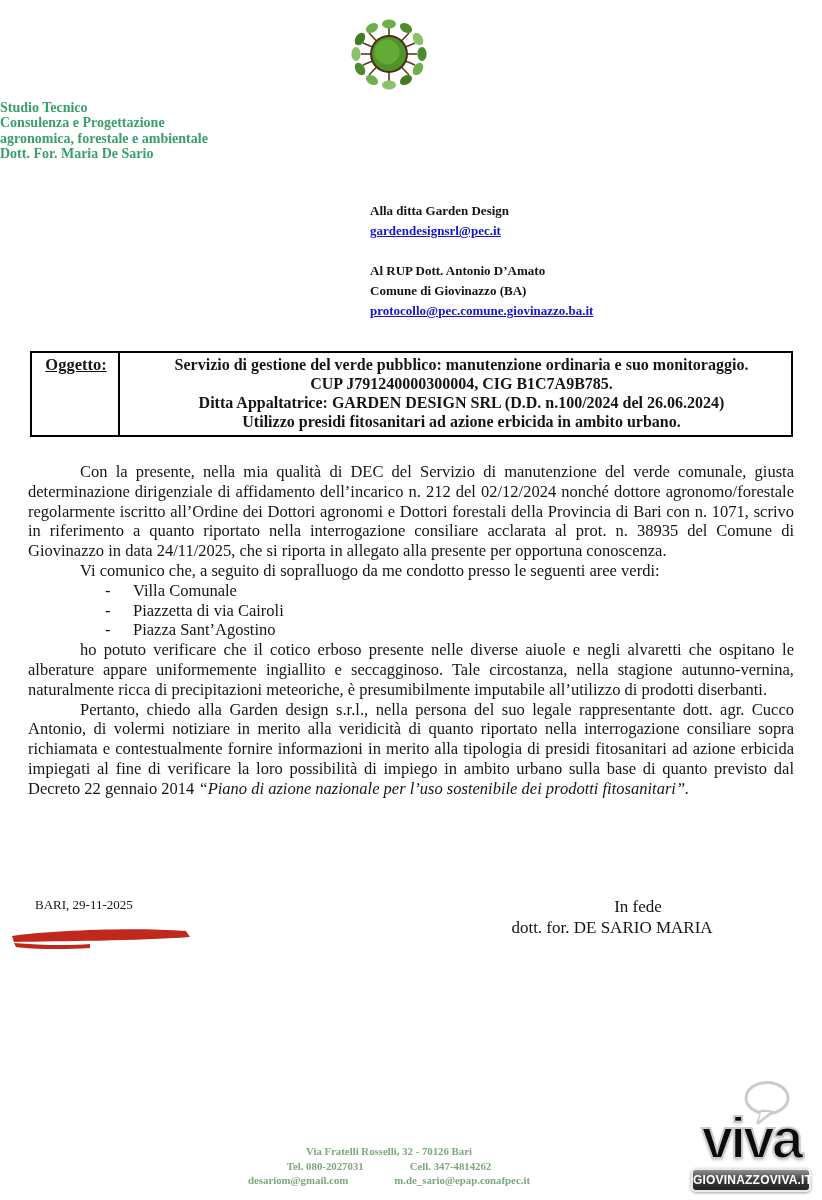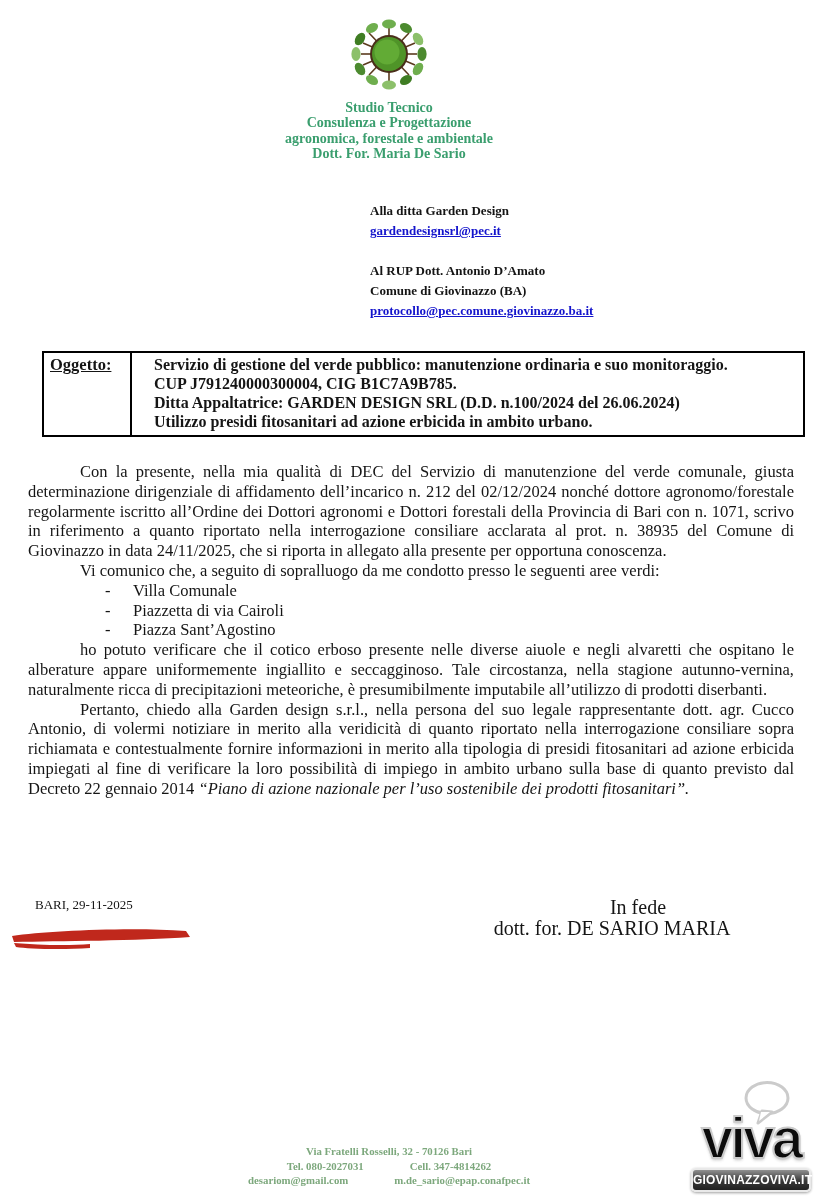--- a/index.html
+++ b/index.html
@@ -1,43 +1,43 @@
 <!DOCTYPE html>
 <html><head>
 <meta charset="utf-8">
 <style>
   html,body{margin:0;padding:0;background:#e8e8e8;}
   .page{
     position:relative;width:822px;height:1200px;margin:0 auto;background:#ffffff;
     font-family:"Liberation Serif", serif;color:#151515;overflow:hidden;
   }
   
-  .letterhead{position:absolute;top:18px;left:0;width:778px;text-align:center;}
+  .letterhead{position:absolute;top:18px;left:0;width:778px;text-align:left;}
   .logo-wrap{width:92px;margin:0 auto 4px auto;}
   .lh-line{color:#3a9e6e;font-weight:bold;font-size:14px;line-height:15.4px;}
   
   .recipients{position:absolute;top:201px;left:370px;font-weight:bold;font-size:13px;line-height:20px;}
   .recipients .gap{height:20px;}
   a.mail-link{color:#1414cc;text-decoration:underline;}
   
-  .subject-table{position:absolute;top:351px;left:42px;width:759px;border:2px solid #000;display:flex;}
+  .subject-table{position:absolute;top:351px;left:30px;width:759px;border:2px solid #000;display:flex;text-align:center;}
   .subject-label-cell{width:76px;border-right:2px solid #000;padding:2px 4px 4px 6px;flex:none;}
   .subject-label{font-weight:bold;font-size:16.5px;text-decoration:underline;}
   .subject-content{flex:1;padding:2px 10px 4px 22px;font-weight:bold;font-size:16px;line-height:19px;}
   
   .body-text{position:absolute;top:462px;left:28px;width:766px;font-size:16.5px;line-height:19.8px;text-align:justify;}
   .body-text p{margin:0;text-indent:52px;}
   .green-list{margin:0;padding:0;list-style:none;}
   .green-list li{padding-left:77px;text-align:left;}
   .green-list .dash{display:inline-block;width:28px;}
   .it{font-style:italic;}
   
   .sig-date{position:absolute;top:897px;left:35px;font-size:13px;}
   .redaction{position:absolute;top:918px;left:8px;}
-  .sig-block{position:absolute;top:897px;left:462px;width:300px;text-align:center;font-size:20px;line-height:20.5px;}
+  .sig-block{position:absolute;top:897px;left:462px;width:300px;text-align:center;font-size:17px;line-height:20.5px;}
   .sig-closing{transform:translateX(26px);}
   
   .footer{position:absolute;top:1144px;left:0;width:778px;text-align:center;
           color:#7da87d;font-weight:bold;font-size:10.8px;line-height:14.6px;}
   .footer .fgap{display:inline-block;width:46px;}
   
   .viva{position:absolute;right:4px;bottom:8px;width:134px;opacity:.95;}
   .viva-brand{position:relative;text-align:center;font-family:"Liberation Sans", sans-serif;
     font-weight:bold;font-size:57px;line-height:56px;letter-spacing:-3px;color:#000000;
     -webkit-text-stroke:2px #c9c9c9;

